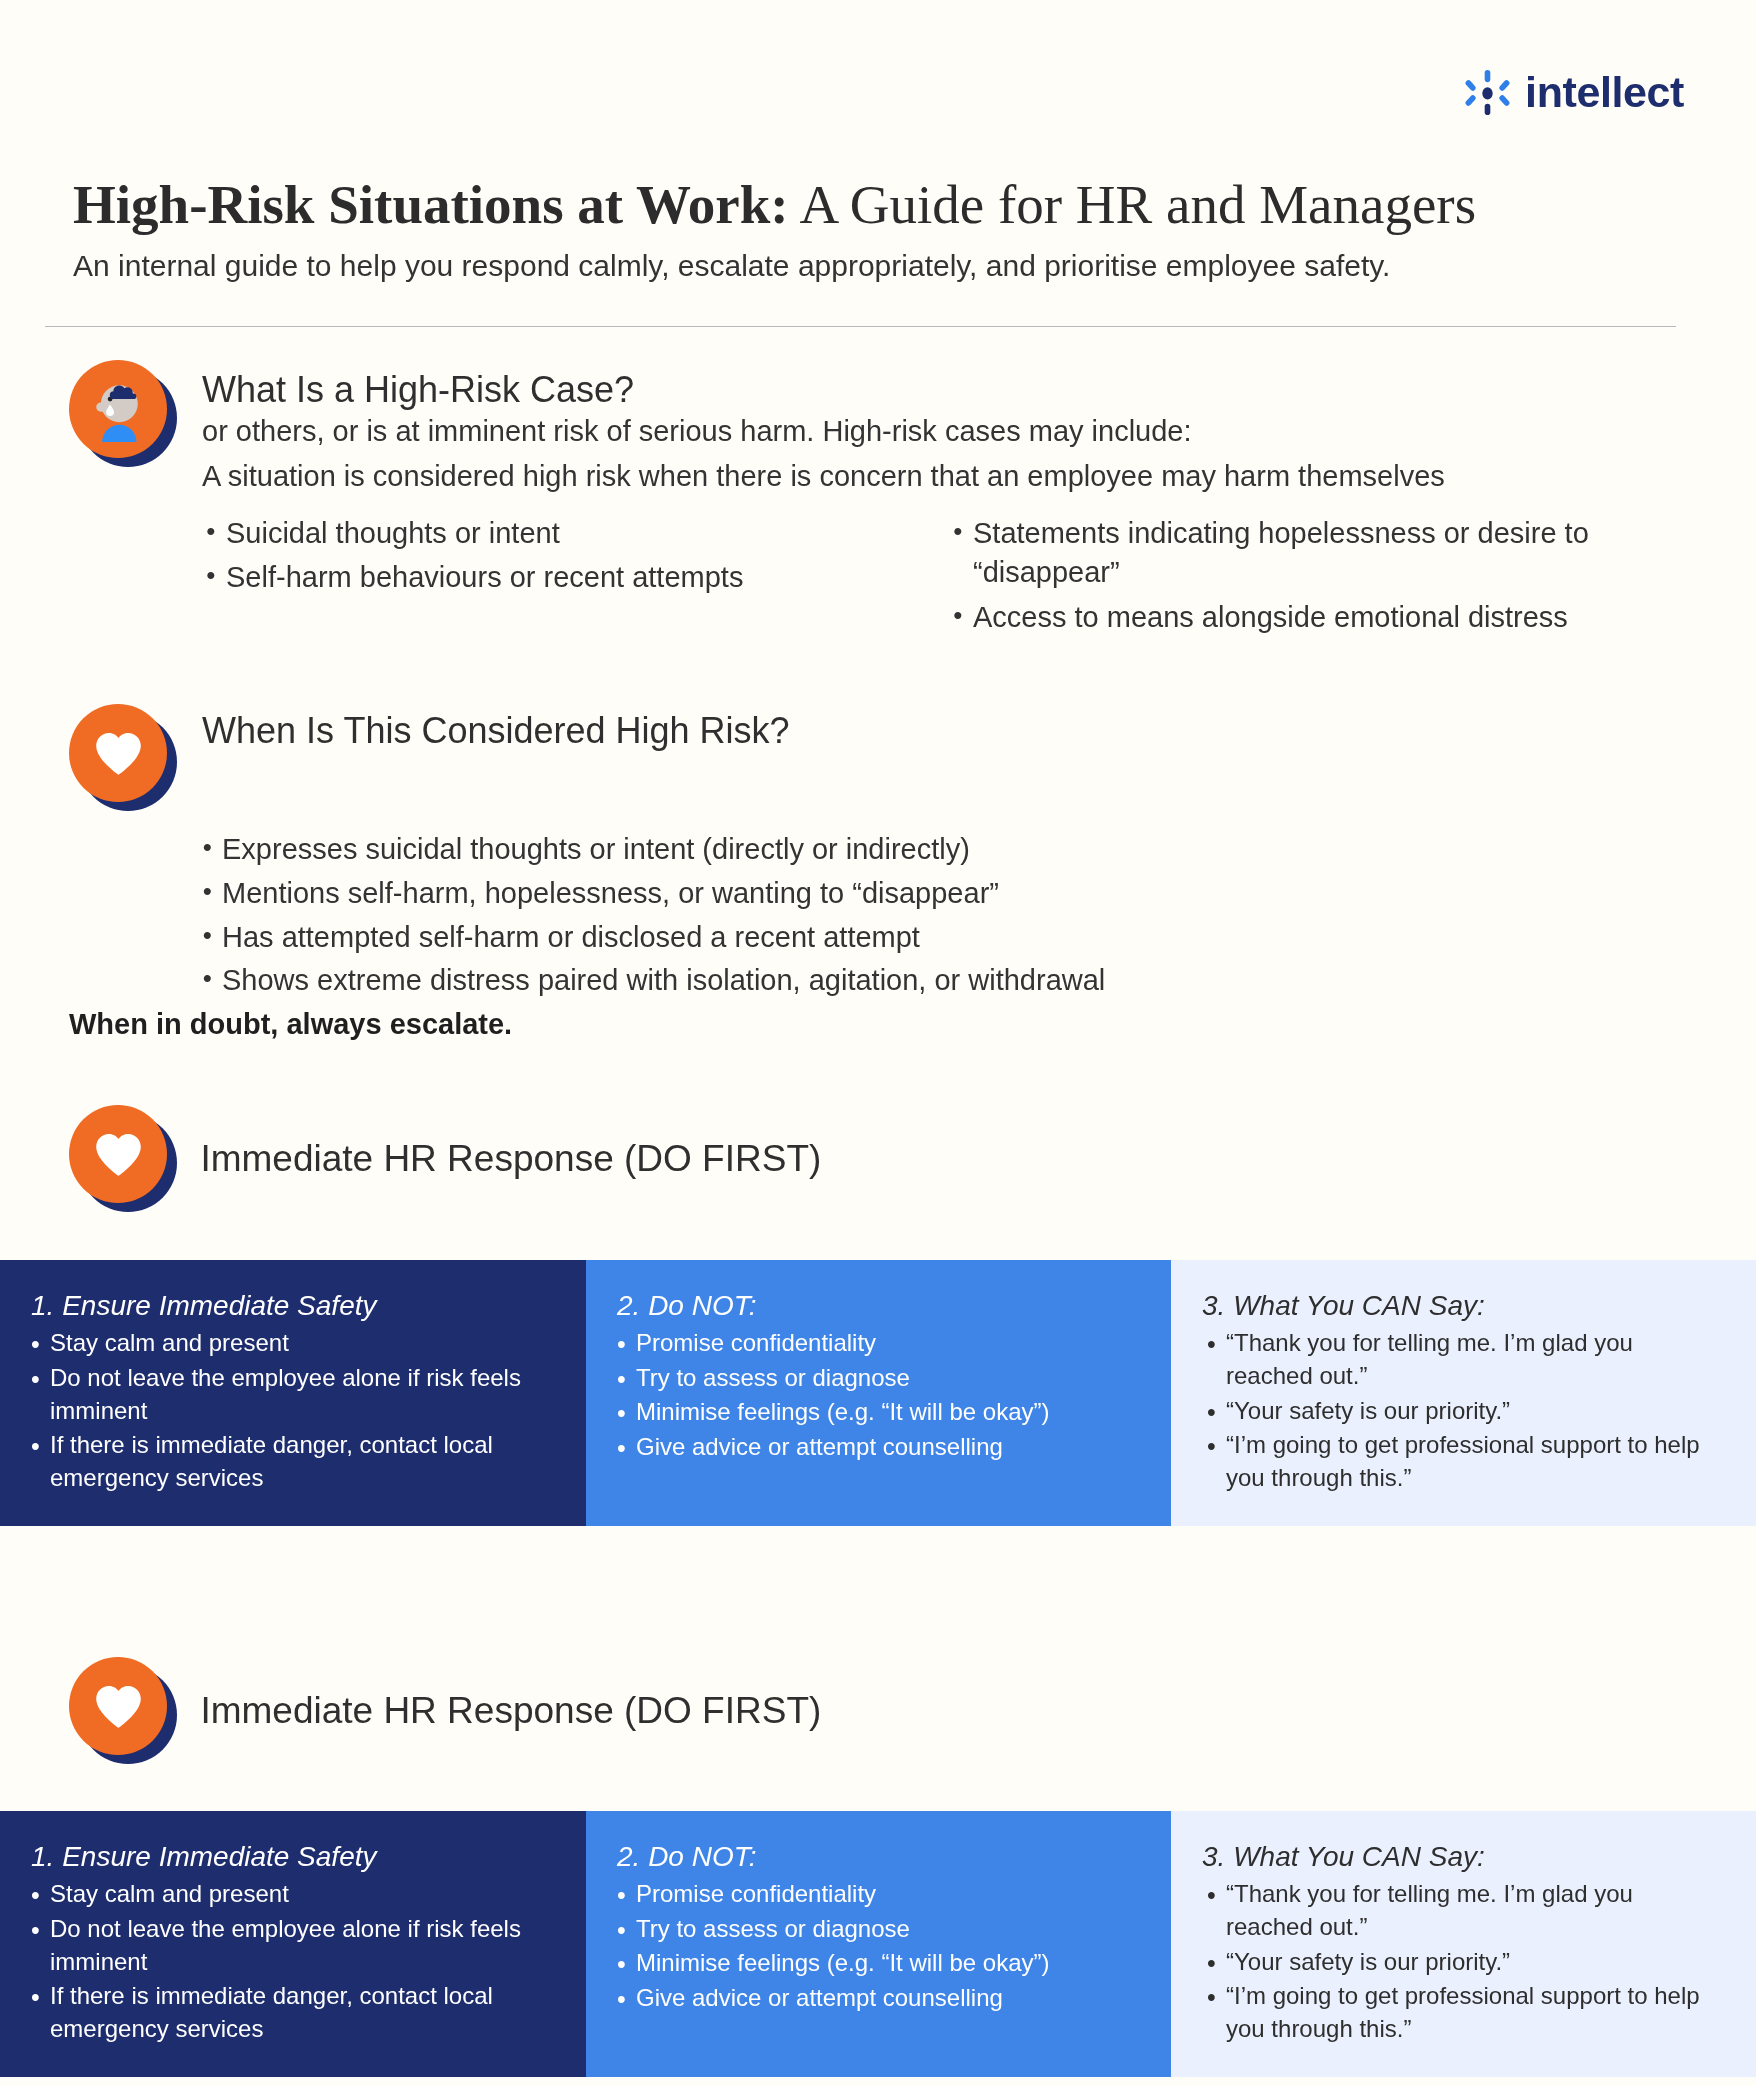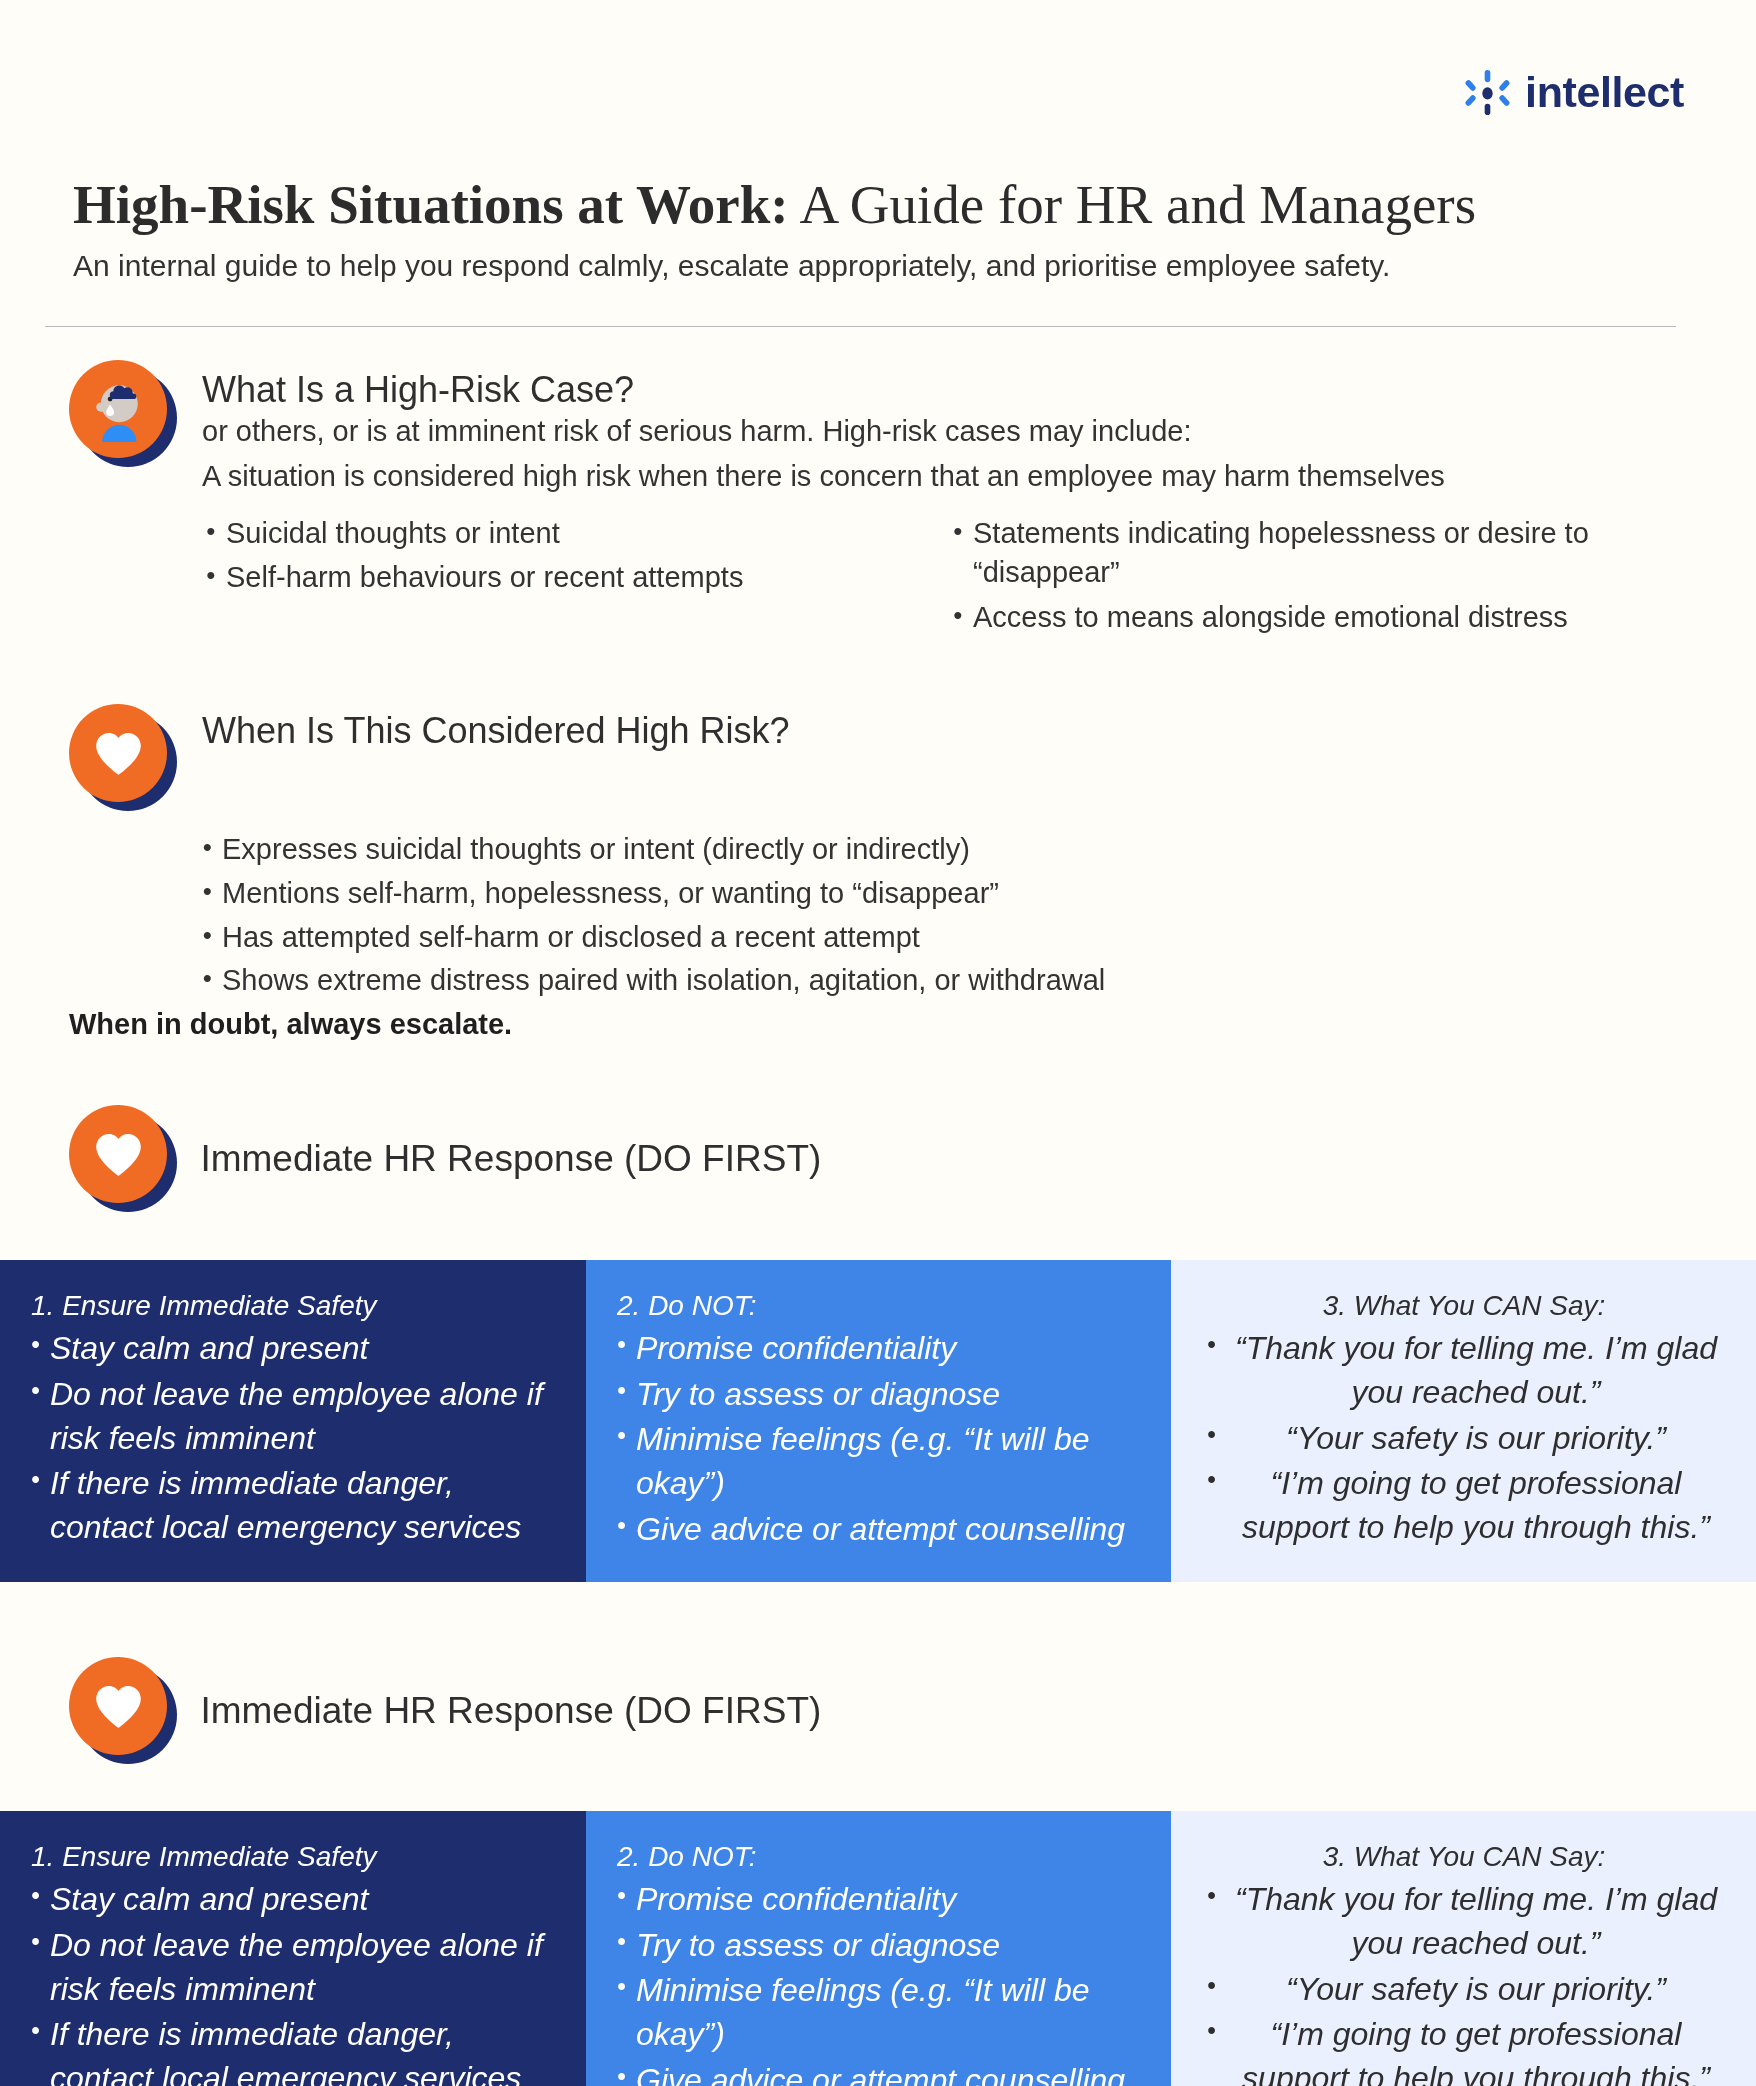--- a/index.html
+++ b/index.html
@@ -133,37 +133,36 @@
   
   .panels {
     position: absolute;
     left: 0;
     width: 1757px;
     display: flex;
   }
   .panel { padding: 27.5px 31px 29px 31px; }
   .panel.p1 { width: 586px; background: #1e2d6d; color: #ffffff; }
   .panel.p2 { width: 585px; background: #3f85e8; color: #ffffff; }
-  .panel.p3 { width: 586px; background: #eaf0fd; color: #2e2e2e; text-align: center; }
+  .panel.p3 { width: 586px; background: #eaf0fd; color: #2e2e2e; }
 
   .panel-title {
     font-style: italic;
     font-size: 28px;
     line-height: 1.3;
     margin-bottom: 3.3px;
     font-weight: 400;
   }
   .panel ul { list-style: none; }
   .panel ul li {
-    font-size: 32px;
+    font-size: 24px;
     line-height: 1.37;
     position: relative;
     padding-left: 19px;
     margin-bottom: 1.7px;
-    font-style: italic;
   }
   .panel ul li::before {
     content: "\2022";
     position: absolute;
     left: 0; top: 0;
     font-size: 25px;
     line-height: 1.37;
   }
   .panel.p3 ul li { padding-left: 24px; }
   .panel.p3 ul li::before { left: 5px; }

